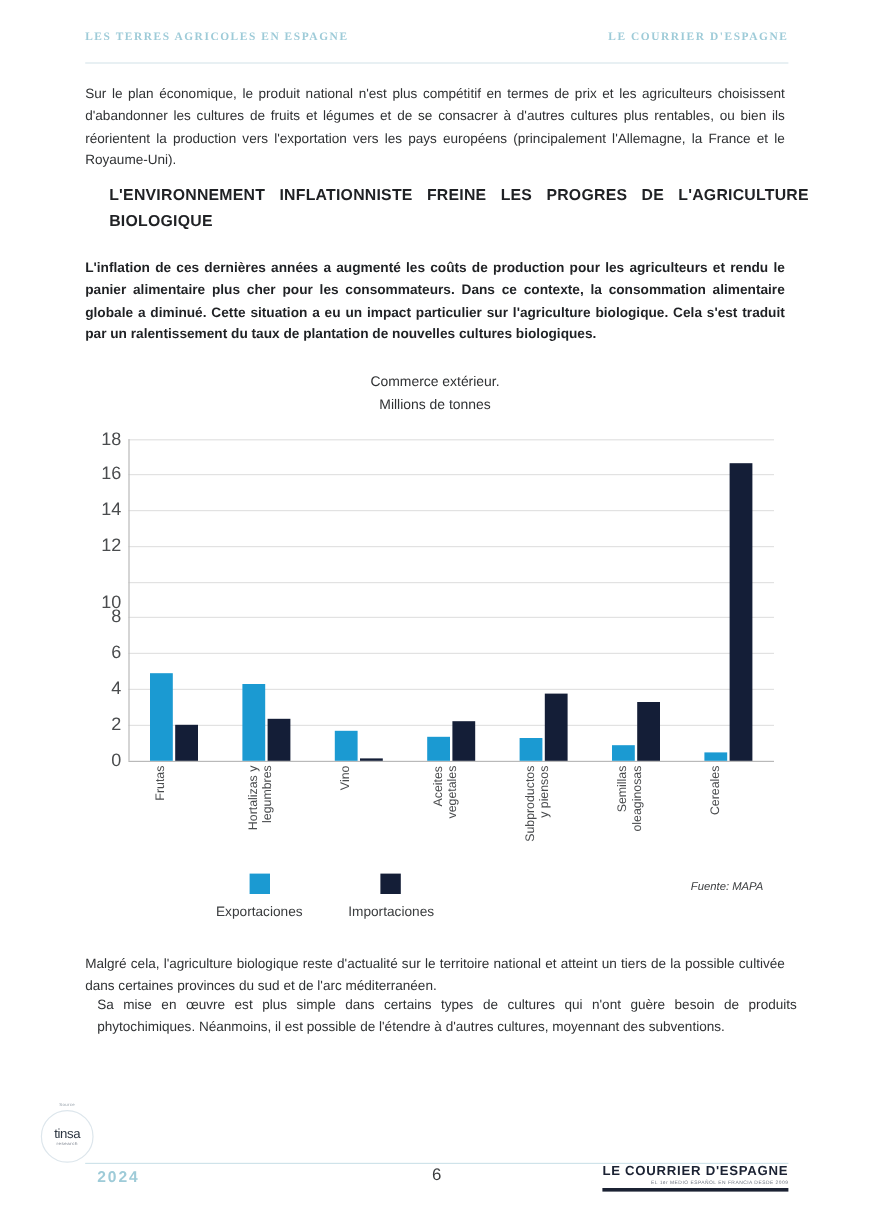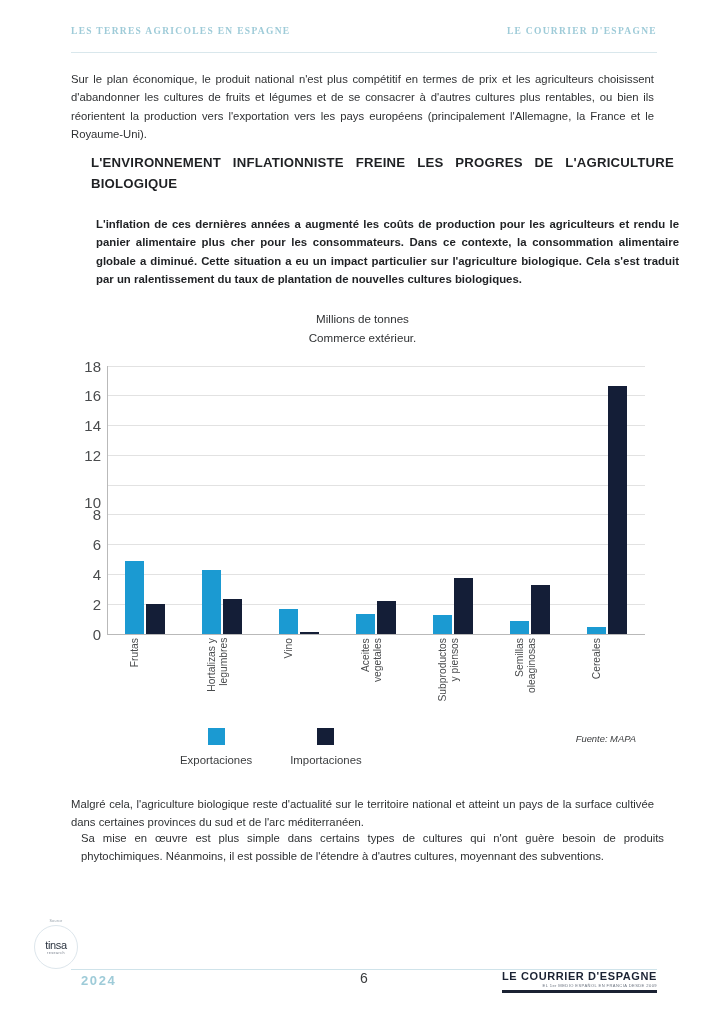--- a/index.html
+++ b/index.html
@@ -75,21 +75,20 @@
     text-align: justify;
     margin-left: 20px;
   }
   #lead-para {
     top: 215px;
     left: 71px;
     width: 583px;
     font-weight: bold;
     font-size: 11.4px;
     color: #1f2124;
-    margin-left: 25px;
   }
   #after-para-1 {
     top: 795px;
     left: 71px;
     width: 583px;
   }
   #after-para-2 {
     top: 829px;
     left: 81px;
     width: 583px;
@@ -346,22 +345,22 @@
   <div class="header-rule"></div>
 
   <div class="para" id="intro-para">Sur le plan économique, le produit national n'est plus compétitif en termes de prix et les agriculteurs choisissent d'abandonner les cultures de fruits et légumes et de se consacrer à d'autres cultures plus rentables, ou bien ils réorientent la production vers l'exportation vers les pays européens (principalement l'Allemagne, la France et le Royaume-Uni).</div>
 
   <div class="section-title">L'ENVIRONNEMENT INFLATIONNISTE FREINE LES PROGRES DE L'AGRICULTURE BIOLOGIQUE</div>
 
   <div class="para" id="lead-para">L'inflation de ces dernières années a augmenté les coûts de production pour les agriculteurs et rendu le panier alimentaire plus cher pour les consommateurs. Dans ce contexte, la consommation alimentaire globale a diminué. Cette situation a eu un impact particulier sur l'agriculture biologique. Cela s'est traduit par un ralentissement du taux de plantation de nouvelles cultures biologiques.</div>
 
   <div class="chart-block">
     <div class="chart-title">
+      <div>Commerce extérieur.</div>
       <div>Millions de tonnes</div>
-      <div>Commerce extérieur.</div>
     </div>
 
     <div class="plot-wrap">
       <div class="y-axis-labels" id="y-axis-labels">
           <div class="y-tick-label" style="top: 268px;">0</div>
           <div class="y-tick-label" style="top: 238.222px;">2</div>
           <div class="y-tick-label" style="top: 208.444px;">4</div>
           <div class="y-tick-label" style="top: 178.667px;">6</div>
           <div class="y-tick-label" style="top: 148.889px;">8</div>
           <div class="y-tick-label" style="top: 136px;">10</div>
@@ -435,21 +434,21 @@
         <span>Exportaciones</span>
       </div>
       <div class="legend-item">
         <span class="swatch imp"></span>
         <span>Importaciones</span>
       </div>
     </div>
     <div class="source-note">Fuente: MAPA</div>
   </div>
 
-  <div class="para" id="after-para-1">Malgré cela, l'agriculture biologique reste d'actualité sur le territoire national et atteint un pays de la surface cultivée dans certaines provinces du sud et de l'arc méditerranéen.</div>
+  <div class="para" id="after-para-1">Malgré cela, l'agriculture biologique reste d'actualité sur le territoire national et atteint un tiers de la possible cultivée dans certaines provinces du sud et de l'arc méditerranéen.</div>
   <div class="para" id="after-para-2">Sa mise en œuvre est plus simple dans certains types de cultures qui n'ont guère besoin de produits phytochimiques. Néanmoins, il est possible de l'étendre à d'autres cultures, moyennant des subventions.</div>
 
   <div class="brand-mark">
     <div class="brand-source">Source</div>
     <div class="brand-circle">
       <div class="brand-name">tinsa</div>
       <div class="brand-sub">research</div>
     </div>
   </div>
 

